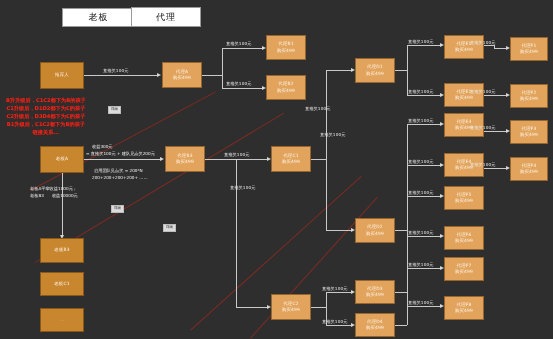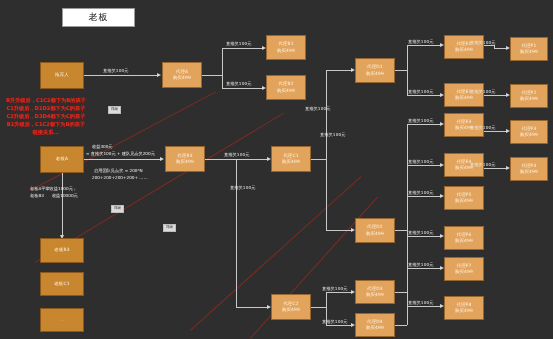--- a/index.html
+++ b/index.html
@@ -103,20 +103,21 @@
     height:1px;
     transform-origin:0 0;
   }
 </style>
 </head>
 <body>
 
 <div id="canvas">
 
   <div class="hdr" style="left:25px;top:8px;width:73px;height:19px;margin-left:37px;">老板</div>
+  <div class="hdr" style="left:131px;top:7px;width:70px;height:20px;">代理</div>
 
   <div class="redline" style="left:30px;top:190px;width:210px;transform:rotate(-28deg);"></div>
   <div class="redline" style="left:35px;top:262px;width:290px;transform:rotate(-31deg);"></div>
   <div class="redline" style="left:190px;top:330px;width:230px;transform:rotate(-42deg);"></div>
   <div class="redline" style="left:250px;top:338px;width:190px;transform:rotate(-48deg);"></div>
 
   <div class="node boss" style="left:40px;top:62px;width:44px;height:27px;">
     <span>推荐人</span>
   </div>
   <div class="ln h" style="left:84px;top:75px;width:73px;"></div>

